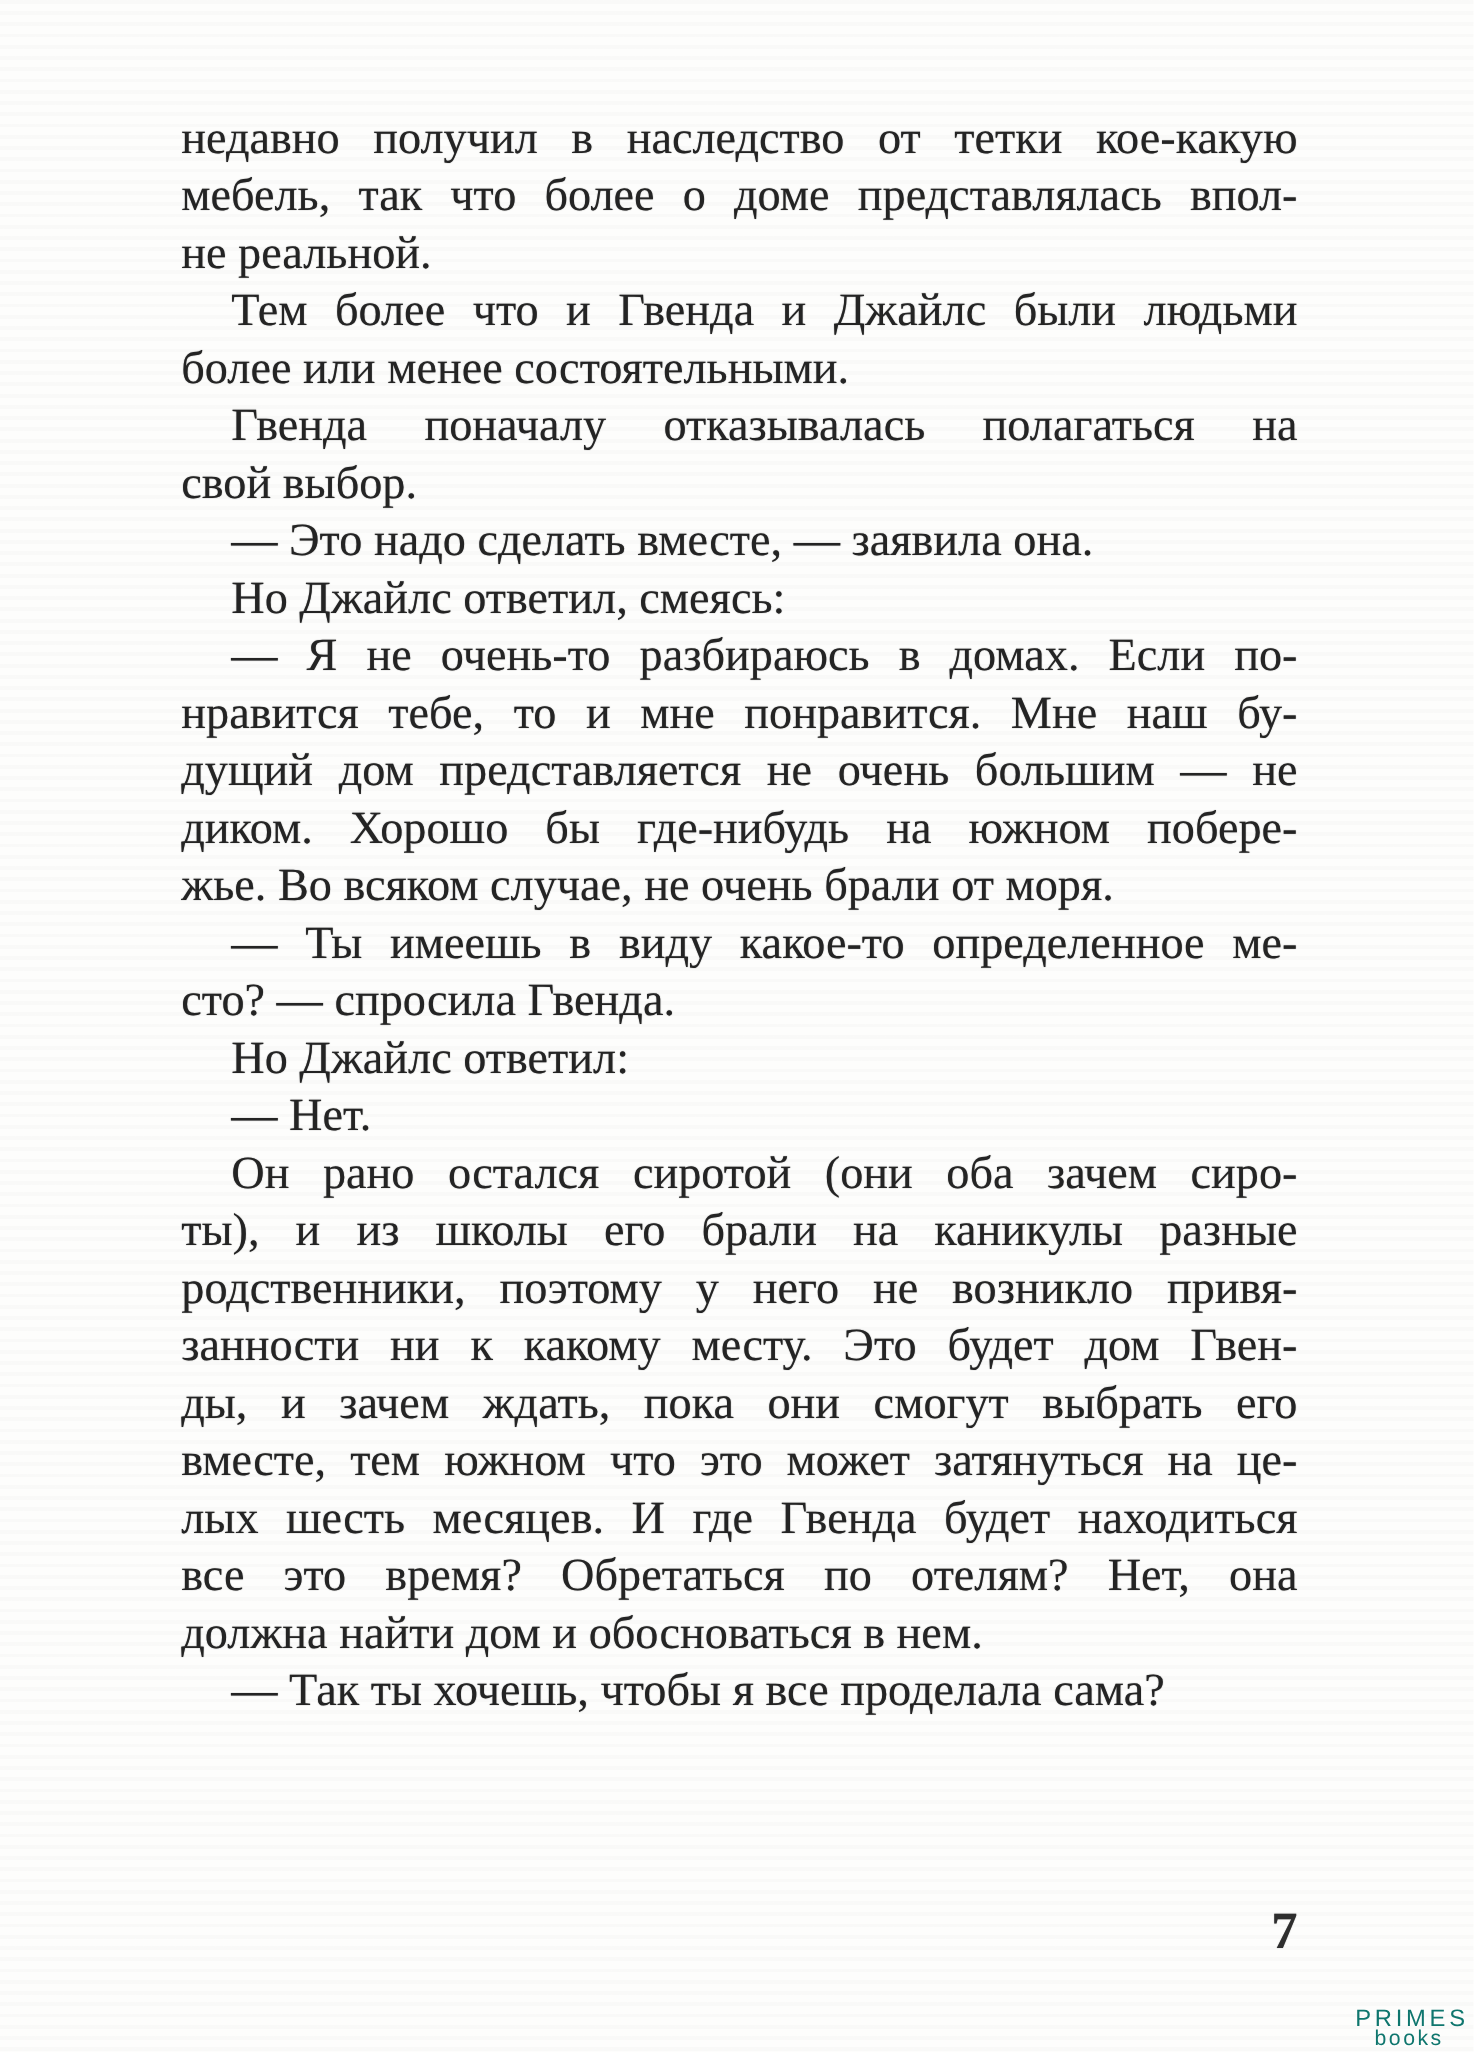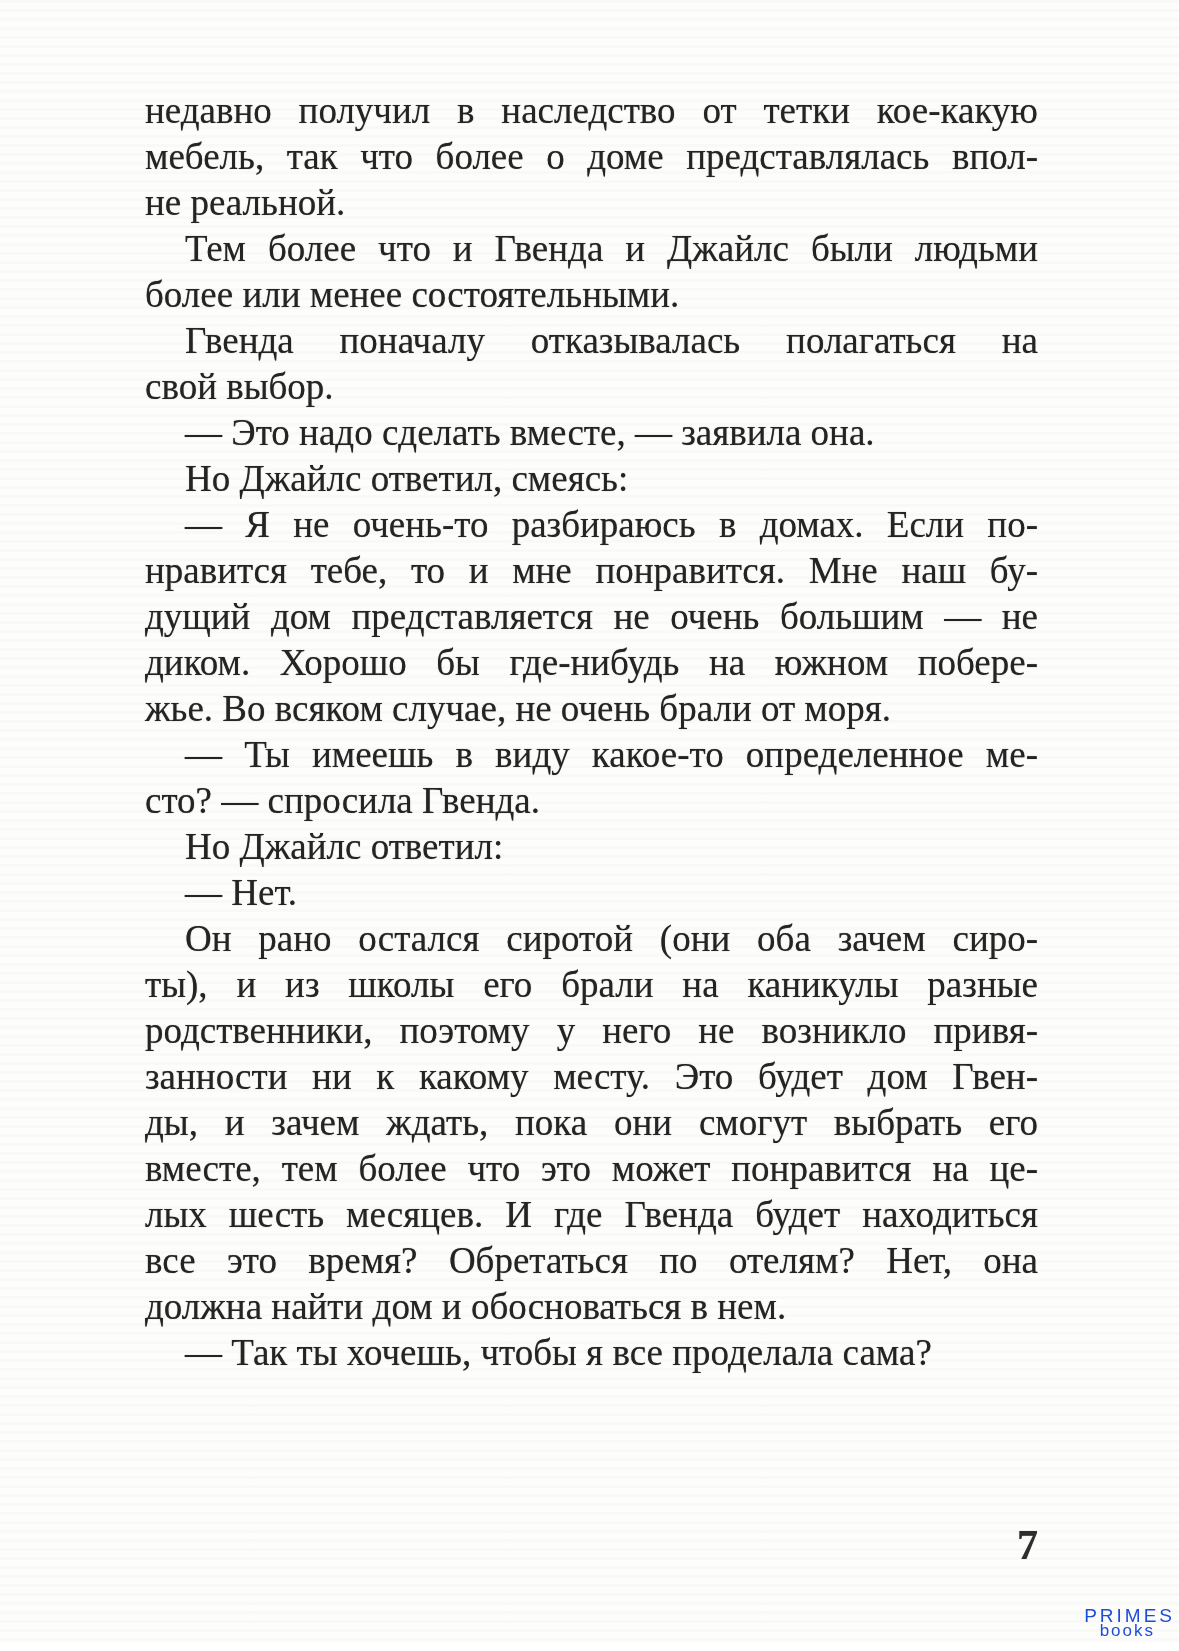--- a/index.html
+++ b/index.html
@@ -104,26 +104,26 @@
       <div class="line">жье. Во всяком случае, не очень брали от моря.</div>
       <div class="line indent fill">— Ты имеешь в виду какое-то определенное ме-</div>
       <div class="line">сто? — спросила Гвенда.</div>
       <div class="line indent">Но Джайлс ответил:</div>
       <div class="line indent">— Нет.</div>
       <div class="line indent fill">Он рано остался сиротой (они оба зачем сиро-</div>
       <div class="line fill">ты), и из школы его брали на каникулы разные</div>
       <div class="line fill">родственники, поэтому у него не возникло привя-</div>
       <div class="line fill">занности ни к какому месту. Это будет дом Гвен-</div>
       <div class="line fill">ды, и зачем ждать, пока они смогут выбрать его</div>
-      <div class="line fill">вместе, тем более что это может понравится на це-</div>
+      <div class="line fill">вместе, тем южном что это может затянуться на це-</div>
       <div class="line fill">лых шесть месяцев. И где Гвенда будет находиться</div>
       <div class="line fill">все это время? Обретаться по отелям? Нет, она</div>
       <div class="line">должна найти дом и обосноваться в нем.</div>
       <div class="line indent">— Так ты хочешь, чтобы я все проделала сама?</div>
     </div>
 
   <div class="page-number">7</div>
 
-  <div class="watermark" style="color: #1d4ed8;">
+  <div class="watermark" style="color: #0f766e;">
     <span class="wm-top">PRIMES</span>
     <span class="wm-bottom">books</span>
   </div>
 </div>
 
 </body></html>

